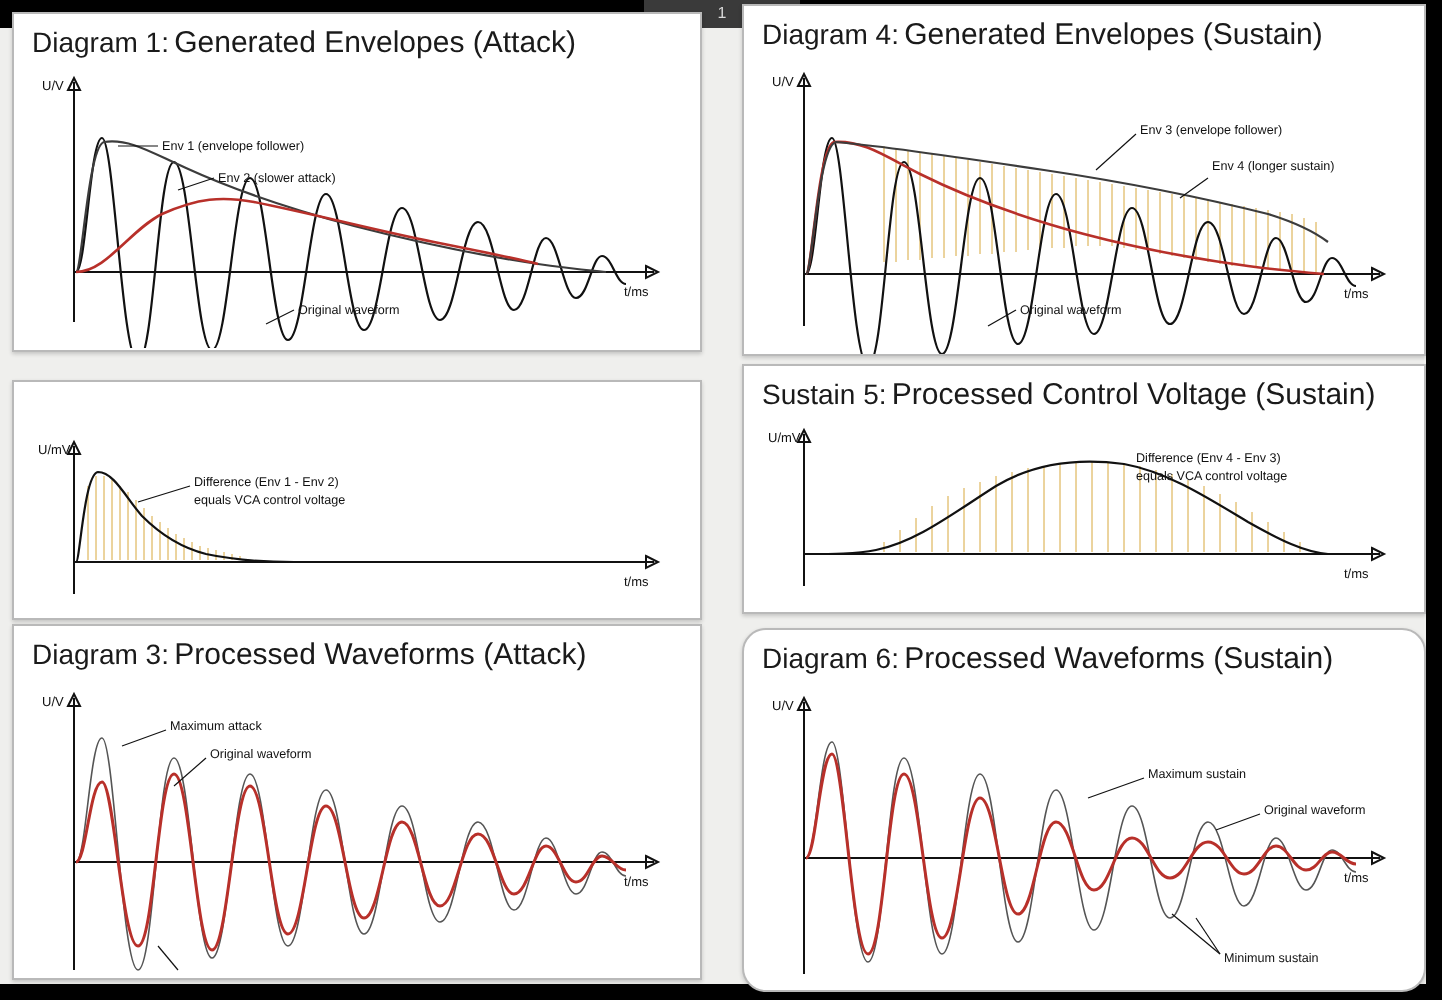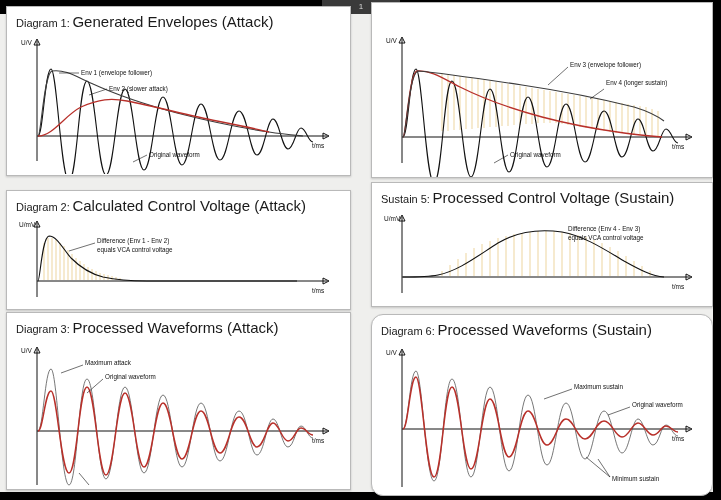--- a/index.html
+++ b/index.html
@@ -23,21 +23,21 @@
   .botbar{
     position:absolute;left:0;bottom:0;width:721px;height:8px;background:#000;
   }
   .panel{
     position:absolute;background:#ffffff;border:1px solid #b9b9b9;
     box-shadow:0 1px 2px rgba(0,0,0,.18);
   }
   .ptitle{
     position:absolute;left:9px;top:6px;font-size:9.5px;white-space:nowrap;
   }
-  .ptitle .num{font-size:11px;}
+  .ptitle .num{font-size:14px;}
   .ptitle .nm{font-size:15px;}
   svg{display:block;}
   .axis{stroke:#111;stroke-width:1;fill:none;}
   .axislbl{font-size:6.5px;fill:#111;font-family:"Liberation Sans",sans-serif;}
   .ann{font-size:6.3px;fill:#111;font-family:"Liberation Sans",sans-serif;}
   .wave{fill:none;stroke:#111;stroke-width:1.1;}
   .wave2{fill:none;stroke:#555;stroke-width:0.8;}
   .env{fill:none;stroke:#3c3c3c;stroke-width:1.1;}
   .envred{fill:none;stroke:#b8302a;stroke-width:1.3;}
   .hatch{stroke:#d8a83c;stroke-width:0.5;}
@@ -84,20 +84,24 @@
     <path class="leader" d="M72 44 L52 44"></path>
     <text class="ann" x="74" y="46">Env 1 (envelope follower)</text>
     <path class="leader" d="M100 60 L82 66"></path>
     <text class="ann" x="102" y="62">Env 2 (slower attack)</text>
     <path class="leader" d="M140 126 L126 133"></path>
     <text class="ann" x="142" y="128">Original waveform</text>
   </svg>
 </div>
 
 <div class="panel" style="left:371px;top:2px;width:340px;height:174px;">
+  <div class="ptitle">
+    <span class="num">Diagram 4:</span>
+    <span class="nm">Generated Envelopes (Sustain)</span>
+  </div>
   <svg width="340" height="150" style="position:absolute;left:0;top:24px;">
     <path class="axis" d="M30 12 L30 136"></path>
     <path class="axis" d="M30 110 L318 110"></path>
     <path class="axis" d="M27 16 L30 10 L33 16 Z" fill="#111"></path>
     <path class="axis" d="M314 107 L320 110 L314 113 Z" fill="#111"></path>
     <text class="axislbl" x="14" y="16">U/V</text>
     <text class="axislbl" x="300" y="122">t/ms</text>
 
     <g class="hatch">
       <line x1="70" y1="46" x2="70" y2="104"></line>
@@ -155,24 +159,20 @@
     <path class="leader" d="M196 40 L176 58"></path>
     <text class="ann" x="198" y="40">Env 3 (envelope follower)</text>
     <path class="leader" d="M232 62 L218 72"></path>
     <text class="ann" x="234" y="58">Env 4 (longer sustain)</text>
     <path class="leader" d="M136 128 L122 136"></path>
     <text class="ann" x="138" y="130">Original waveform</text>
   </svg>
 </div>
 
 <div class="panel" style="left:6px;top:190px;width:343px;height:118px;">
-  <div class="ptitle">
-    <span class="num">Diagram 2:</span>
-    <span class="nm">Calculated Control Voltage (Attack)</span>
-  </div>
   <svg width="343" height="95" style="position:absolute;left:0;top:22px;">
     <path class="axis" d="M30 10 L30 84"></path>
     <path class="axis" d="M30 68 L320 68"></path>
     <path class="axis" d="M27 14 L30 8 L33 14 Z" fill="#111"></path>
     <path class="axis" d="M316 65 L322 68 L316 71 Z" fill="#111"></path>
     <text class="axislbl" x="12" y="14">U/mV</text>
     <text class="axislbl" x="305" y="80">t/ms</text>
 
     <g class="hatch">
       <line x1="37" y1="30" x2="37" y2="67"></line>

